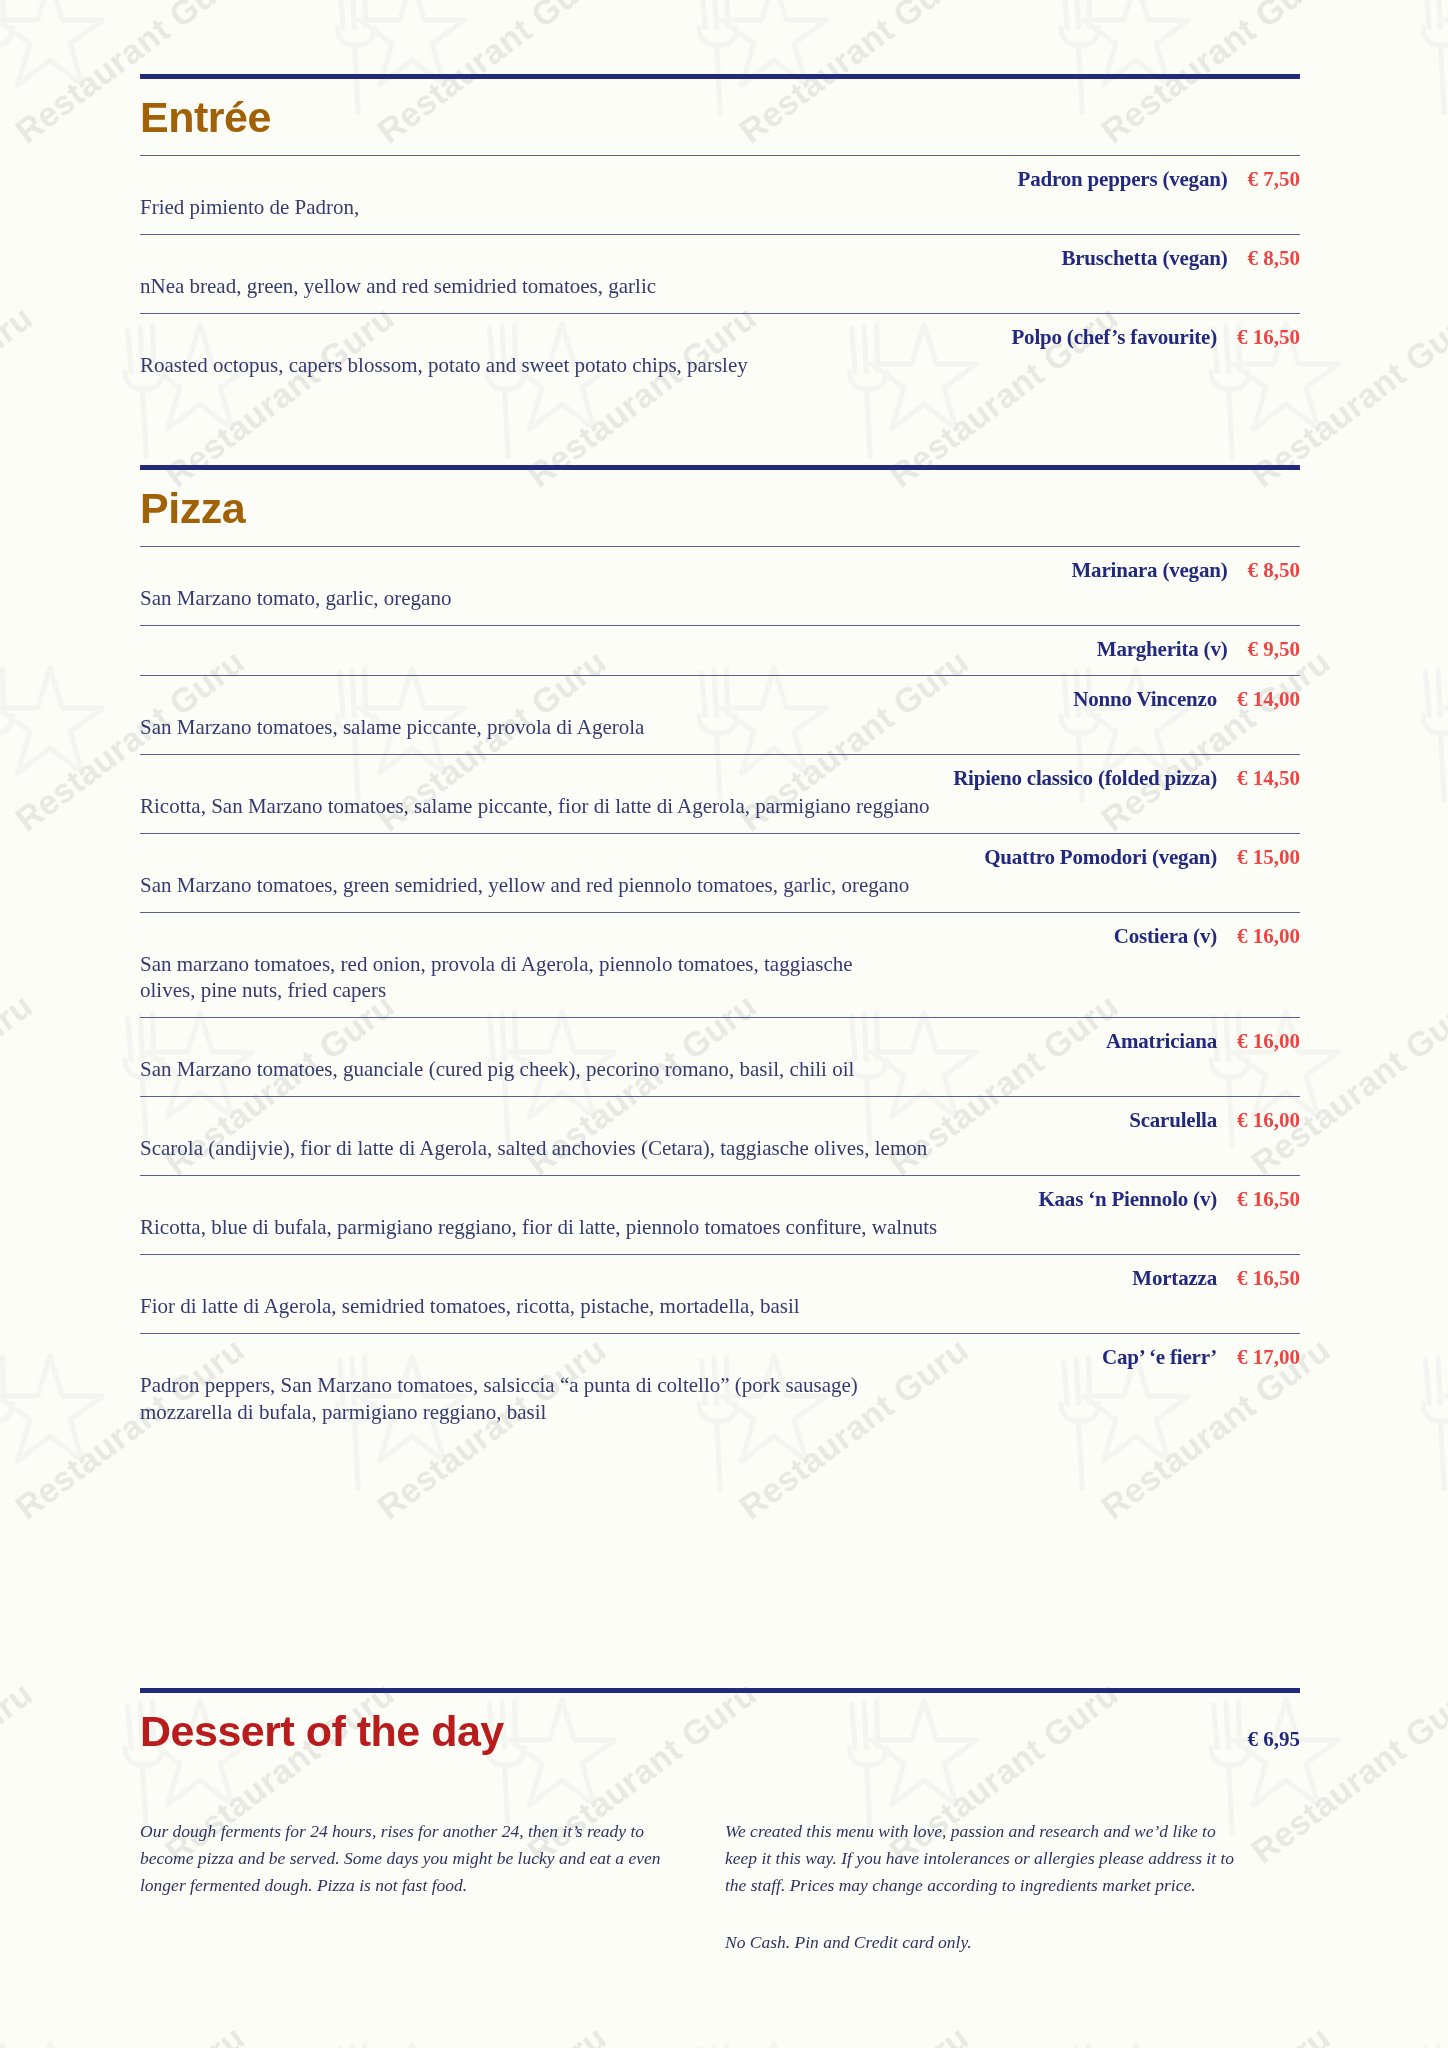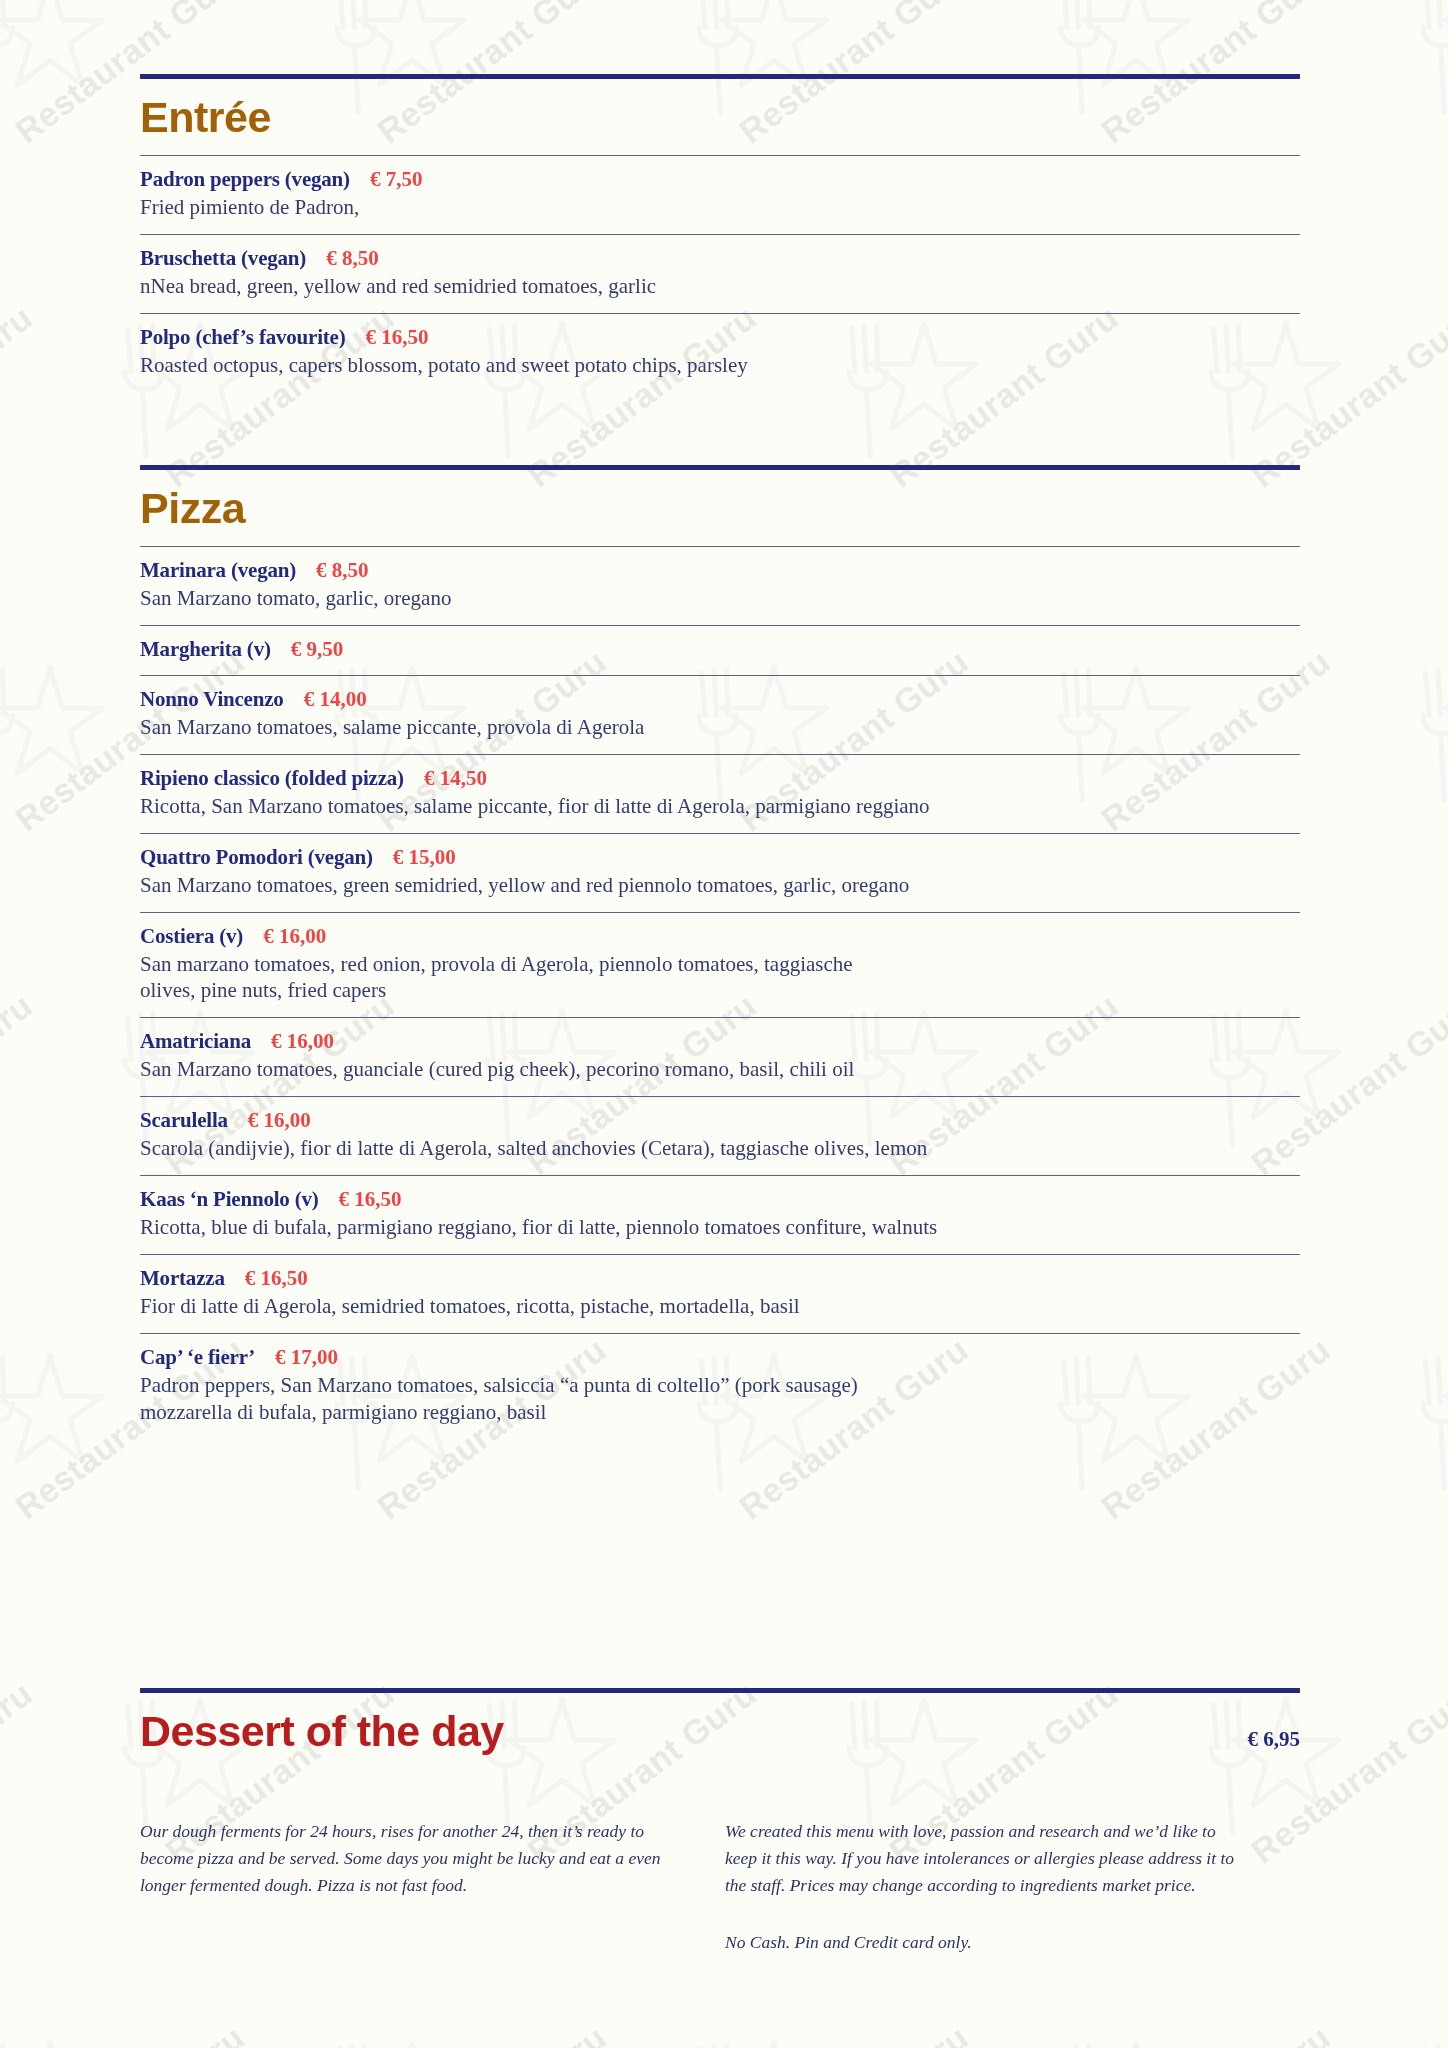--- a/index.html
+++ b/index.html
@@ -85,21 +85,21 @@
     border-top: 1.6px solid #5a5f8e;
     padding-top: 11px;
     padding-bottom: 13px;
     position: relative;
   }
   .item.first { border-top: 1.6px solid #5a5f8e; }
 
   .item-head {
     display: flex;
     align-items: baseline;
-    justify-content: flex-start;
+    justify-content: flex-end;
   }
   .item-name {
     font-family: "Liberation Serif", serif;
     font-weight: bold;
     font-size: 21px;
     color: #22297e;
     letter-spacing: -0.2px;
   }
   .item-price {
     font-family: "Liberation Serif", serif;

